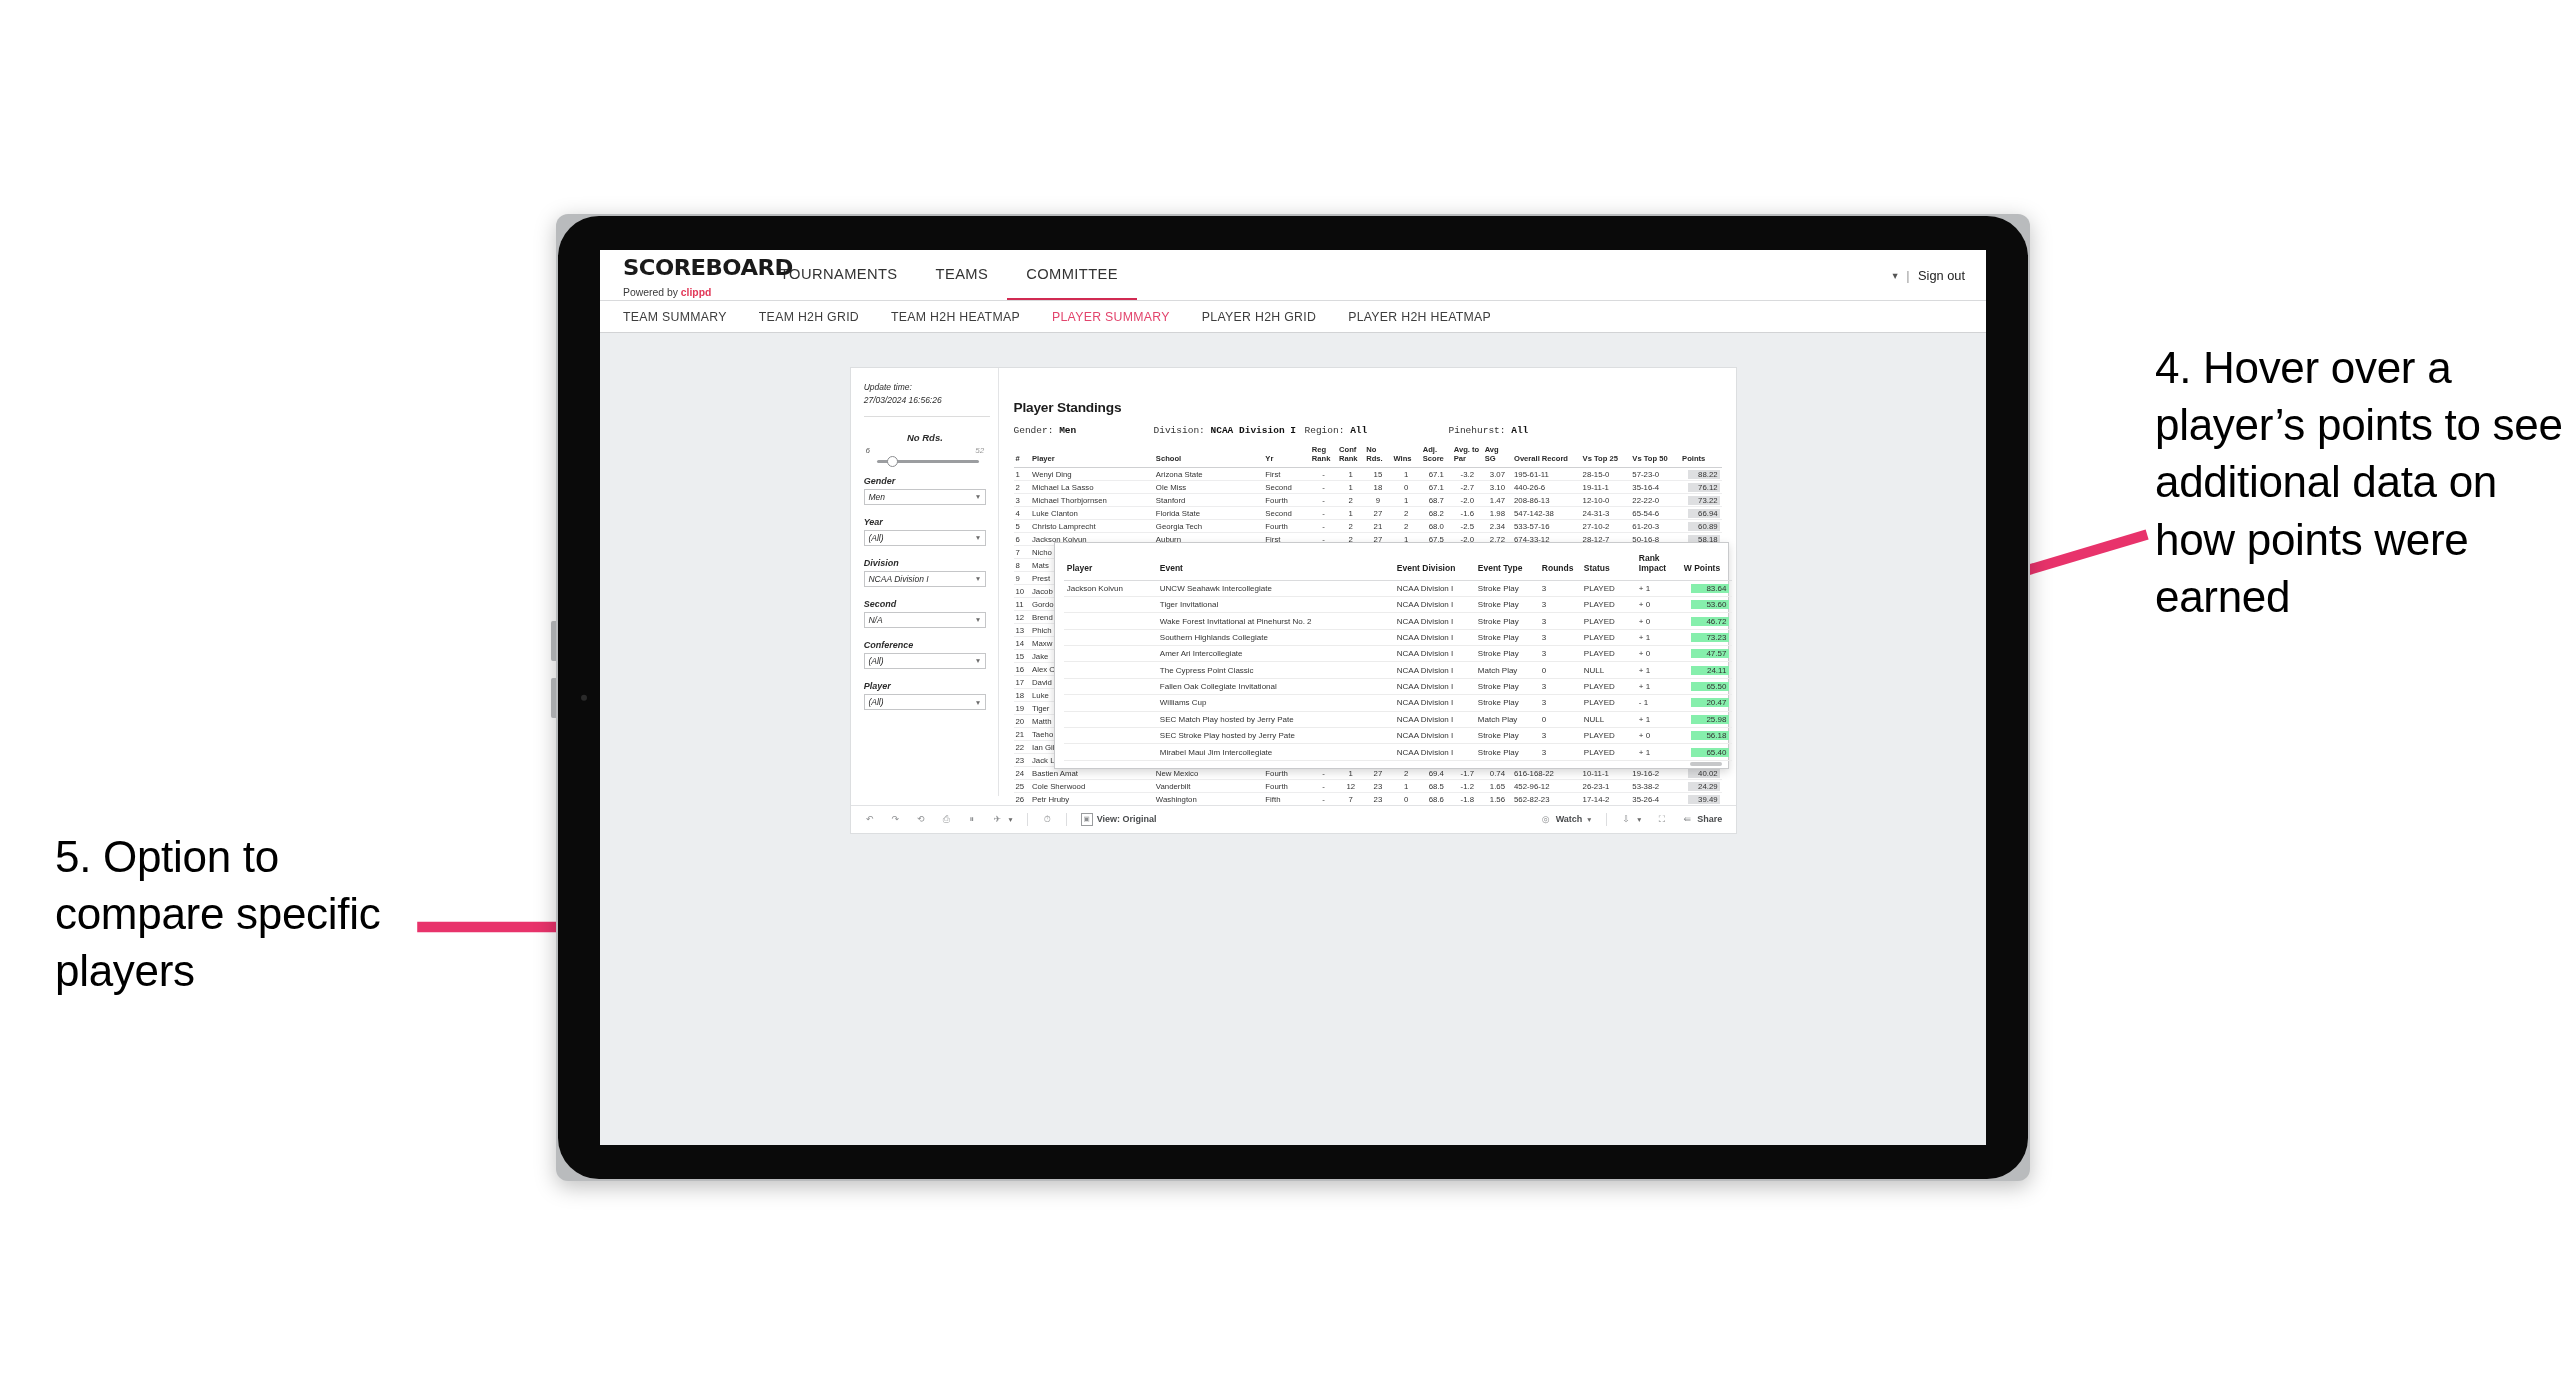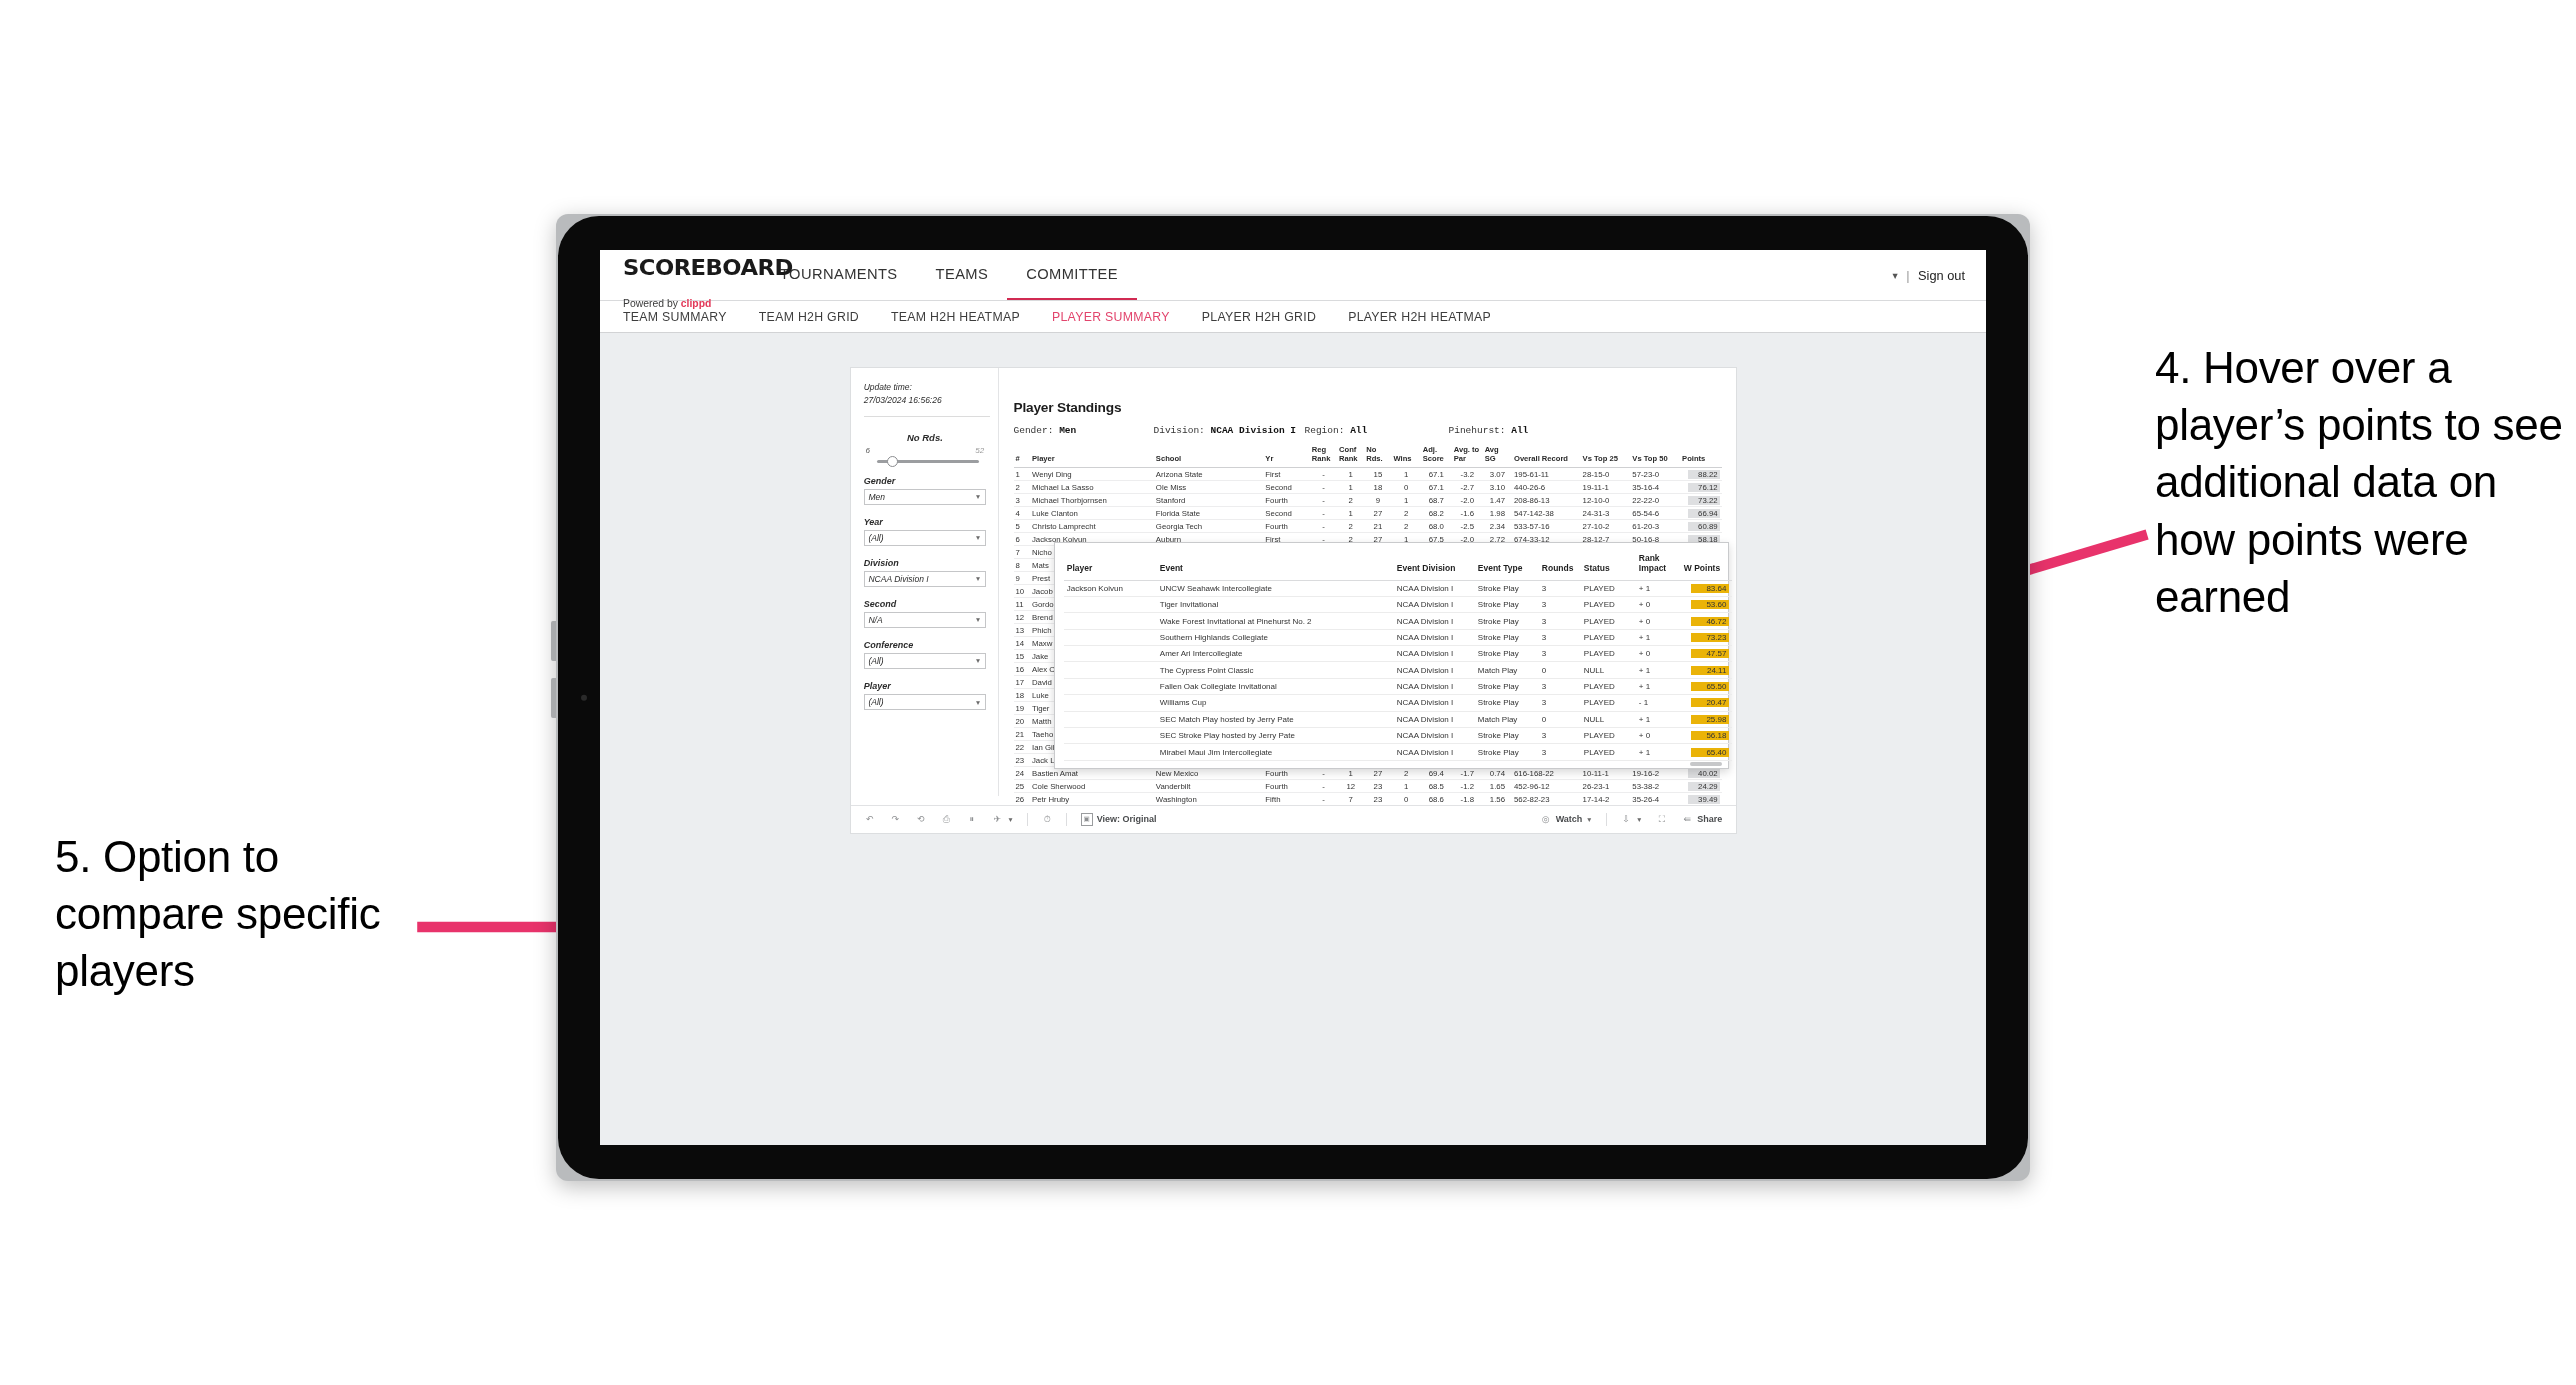--- a/index.html
+++ b/index.html
@@ -57,21 +57,21 @@
   #app-header {
     height: 51px; background:#fff; display:flex; align-items:stretch;
     border-bottom: 0.9px solid #d9dadc; position: relative;
   }
   #logo-wrap { padding: 6.6px 0 0 23px; width: 161px; }
   #logo-title {
     font-family:"DejaVu Sans", sans-serif;
     font-weight: 700; font-size: 22px; letter-spacing: -0.5px;
     color:#1a1a1a; line-height: 1; transform: scaleX(1.03); transform-origin: left;
   }
-  #logo-sub { font-size: 10.4px; color:#3a3a3a; margin-top: 19px; }
+  #logo-sub { font-size: 10.4px; color:#3a3a3a; margin-top: 8px; }
   #logo-sub .brand { color:#e23858; font-weight:700; }
 
   .topnav { display:flex; align-items:stretch; }
   .topnav-item {
     display:flex; align-items:center; padding: 0 19px;
     font-size: 14.7px; color:#333; letter-spacing: 0.4px;
     border-bottom: 2.8px solid transparent; cursor:pointer;
   }
   .topnav-item.active { border-bottom-color:#d12a52; }
 
@@ -174,21 +174,21 @@
     border-bottom:0.9px solid #dadbdd;
   }
   table.tt td {
     font-size:8px; color:#333; padding: 3.2px 2.8px;
     border-bottom:0.9px solid #ececec; white-space:nowrap; overflow:hidden;
   }
   .t-player{width:93px;} .t-event{width:237px;} .t-div{width:81px;}
   .t-type{width:64px;} .t-rounds{width:42px;} .t-status{width:55px;}
   .t-rank{width:45px;} .t-wp{width:51px; text-align:right;}
   td.twp span { display:inline-block; min-width:38px; text-align:right;
-                background:#eab308; padding: 0 2.8px; }
+                background:#86efac; padding: 0 2.8px; }
   #tt-scroll { position:absolute; right:5.7px; bottom:2.8px; width: 32px; height:3.8px;
                background:#c6c7c9; border-radius:1.9px; }
 
   
   #toolbar {
     position:absolute; left:0; right:0; bottom:0; height:28px;
     border-top:0.9px solid #e1e2e4; background:#fff;
     display:flex; align-items:center; padding: 0 13.2px; gap:13.2px;
     font-size: 9px; color:#5a5c5e;
   }

